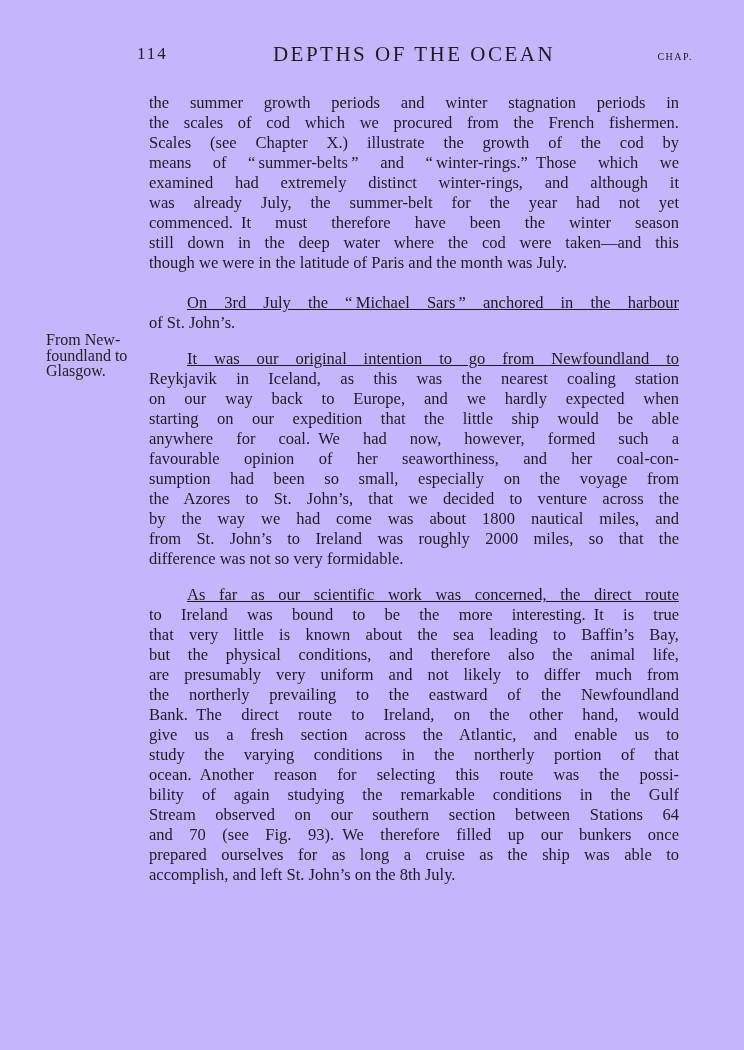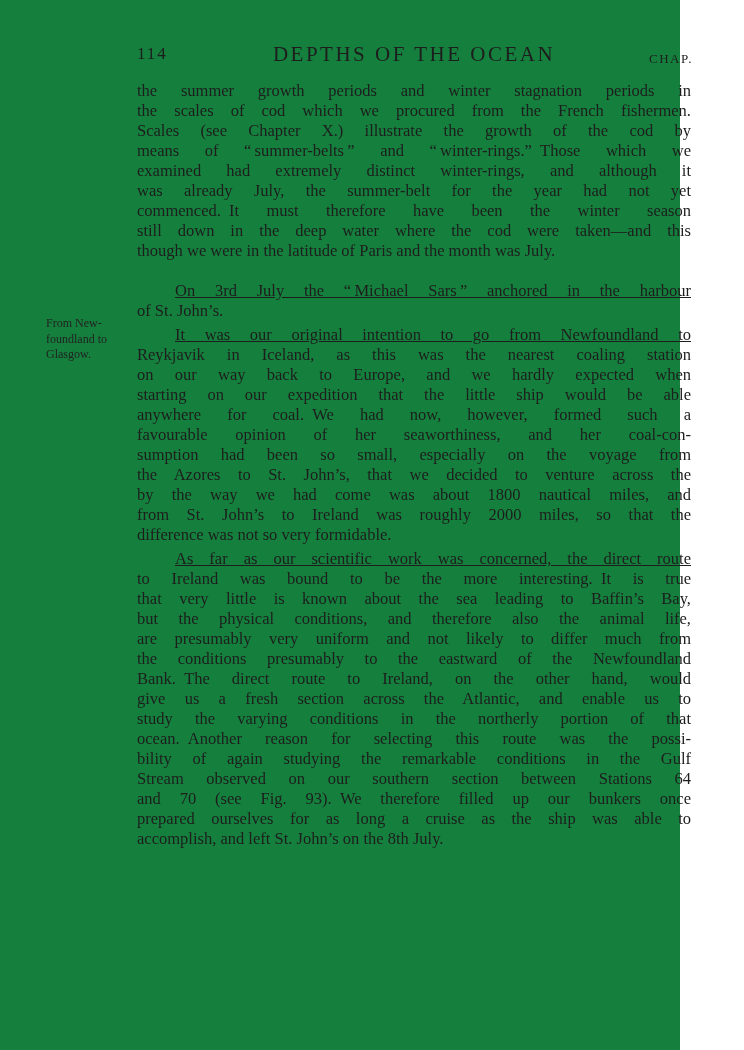--- a/index.html
+++ b/index.html
@@ -4,22 +4,22 @@
 <style>
   html, body { margin: 0; padding: 0; }
   body {
     width: 744px; height: 1050px;
     background: #ffffff;
     font-family: "Liberation Serif", serif;
     overflow: hidden;
   }
   .page {
     position: relative;
-    width: 680px; height: 1050px;
-    background: #15803d;
+    width: 744px; height: 1050px;
+    background: #c4b5fd;
     color: #1d1d1d;
   }
   
   .header {
     position: absolute;
     left: 133px; top: 42px;
     width: 562px; height: 24px;
   }
   .pagenum {
     position: absolute; left: 4px; top: 2px;
@@ -27,37 +27,37 @@
     font-variant-numeric: oldstyle-nums;
   }
   .runtitle {
     position: absolute; left: 0; right: 0; top: 0;
     text-align: center;
     font-size: 21px; letter-spacing: 2.5px;
     white-space: nowrap;
   }
   .chapabbr {
     position: absolute; right: 2px; top: 9px;
-    font-size: 13px; letter-spacing: 1.5px;
+    font-size: 10px; letter-spacing: 1.5px;
   }
   
   .margin-note {
     position: absolute;
-    left: 46px; top: 316px;
+    left: 46px; top: 332px;
     width: 86px;
-    font-size: 12px; line-height: 15.5px;
+    font-size: 16px; line-height: 15.5px;
     color: #222;
   }
   
   .body-text {
     position: absolute;
     left: 133px; top: 77px;
     width: 562px;
   }
-  .para { margin: 4px; }
+  .para { margin: 16px; }
   .para.gap { margin-top: 20px; }
   .line {
     height: 20px; line-height: 20px;
     font-size: 16.5px;
     text-align: justify;
     text-align-last: justify;
     white-space: nowrap;
     overflow: visible;
   }
   .line.last {
@@ -111,21 +111,21 @@
         <div class="line">by the way we had come was about 1800 nautical miles, and</div>
         <div class="line">from St. John’s to Ireland was roughly 2000 miles, so that the</div>
         <div class="line last">difference was not so very formidable.</div>
       </div>
       <div class="para">
         <div class="line indent">As far as our scientific work was concerned, the direct route</div>
         <div class="line">to Ireland was bound to be the more interesting. It is true</div>
         <div class="line">that very little is known about the sea leading to Baffin’s Bay,</div>
         <div class="line">but the physical conditions, and therefore also the animal life,</div>
         <div class="line">are presumably very uniform and not likely to differ much from</div>
-        <div class="line">the conditions presumably to the eastward of the Newfoundland</div>
+        <div class="line">the northerly prevailing to the eastward of the Newfoundland</div>
         <div class="line">Bank. The direct route to Ireland, on the other hand, would</div>
         <div class="line">give us a fresh section across the Atlantic, and enable us to</div>
         <div class="line">study the varying conditions in the northerly portion of that</div>
         <div class="line">ocean. Another reason for selecting this route was the possi-</div>
         <div class="line">bility of again studying the remarkable conditions in the Gulf</div>
         <div class="line">Stream observed on our southern section between Stations 64</div>
         <div class="line">and 70 (see Fig. 93). We therefore filled up our bunkers once</div>
         <div class="line">prepared ourselves for as long a cruise as the ship was able to</div>
         <div class="line last">accomplish, and left St. John’s on the 8th July.</div>
       </div>

